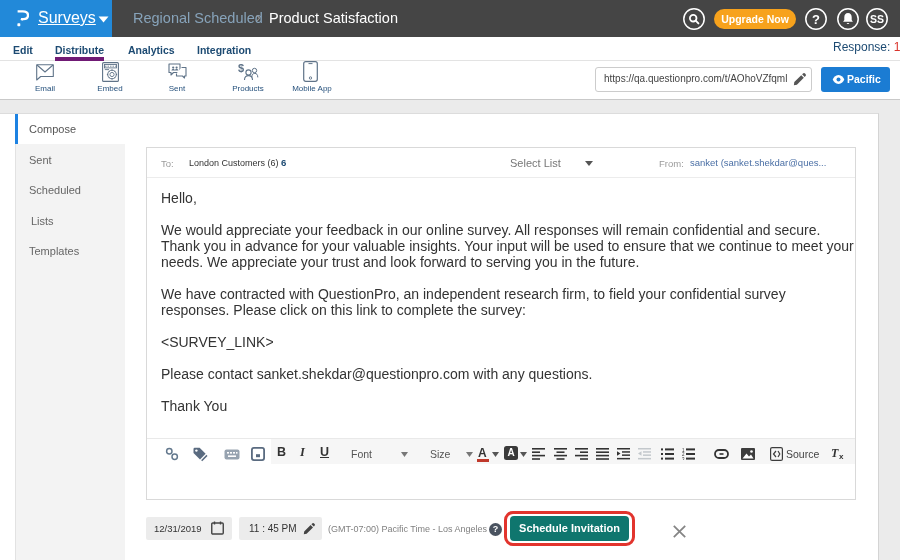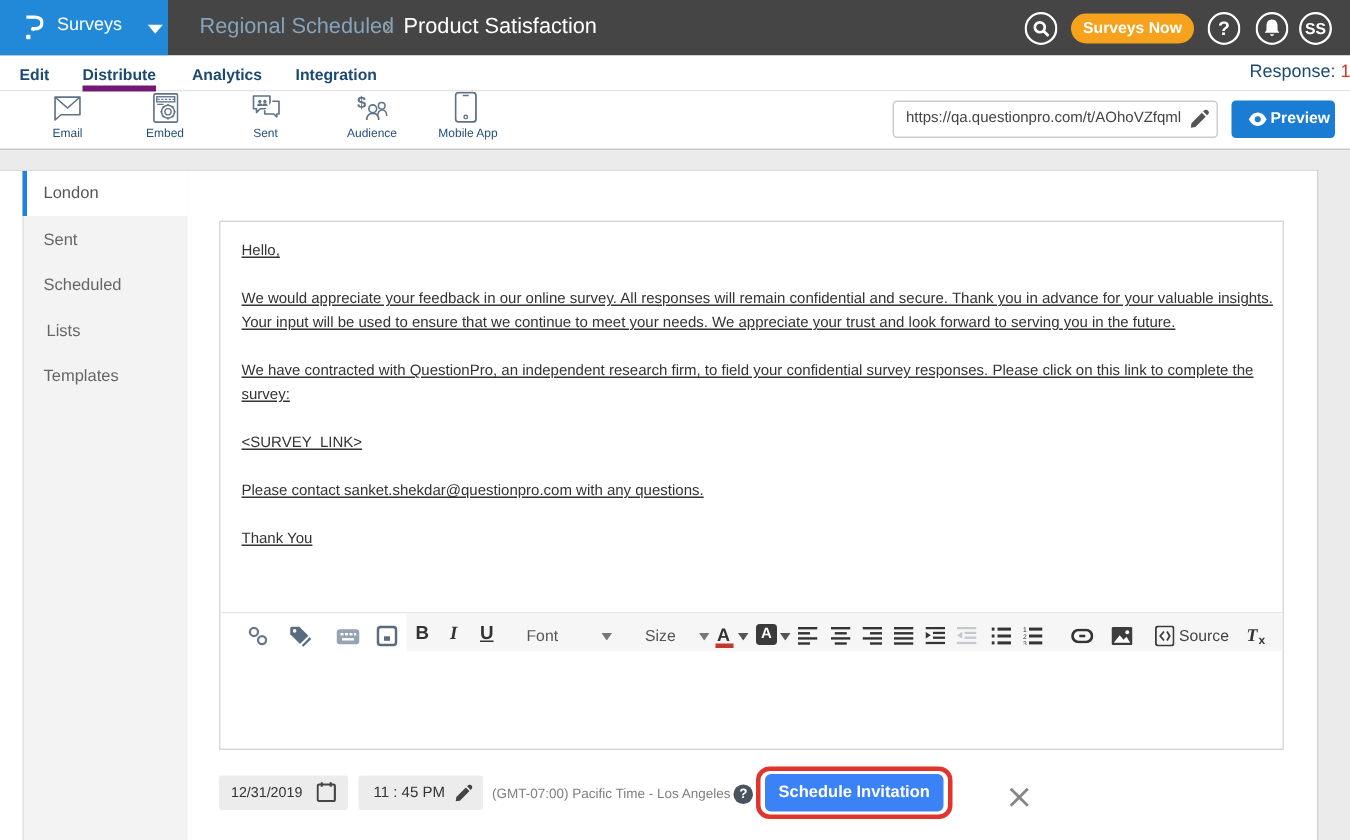--- a/index.html
+++ b/index.html
@@ -23,34 +23,34 @@
 </style>
 </head>
 <body>
 
 <div class="abs top"></div>
 <div class="abs logo"></div>
 <svg class="abs" style="left:17px;top:10px" width="12" height="17" viewBox="0 0 12 17">
   <path d="M0.6 1.4 H5.9 C9.4 1.4 11 3.1 11 5.3 C11 7.7 9.2 9.2 6.4 9.2 L5.0 9.2 L4.6 10.4" fill="none" stroke="#fff" stroke-width="2.3" stroke-linecap="butt"></path>
   <rect x="0.4" y="13.2" width="2.9" height="3.0" rx="0.7" fill="#fff"></rect>
 </svg>
-<div class="abs" style="left:38px;top:9px;color:#fff;font-size:12px;">Surveys</div>
+<div class="abs" style="left:38px;top:9px;color:#fff;font-size:16px;text-decoration:underline;">Surveys</div>
 <svg class="abs" style="left:98px;top:16px" width="11" height="7" viewBox="0 0 11 7">
     <path d="M0.5 0.5 L10.5 0.5 L5.5 6.5 Z" fill="#fff"></path>
   </svg>
 <div class="abs" style="left:133px;top:10px;color:#87a3ba;font-size:14.5px;">Regional Scheduled</div>
 <div class="abs" style="left:256px;top:9px;color:#9a9a9a;font-size:14px;">›</div>
 <div class="abs" style="left:269px;top:10px;color:#fff;font-size:14.5px;">Product Satisfaction</div>
 
 <svg class="abs" style="left:683px;top:8px" width="22" height="22" viewBox="0 0 22 22">
   <circle cx="11" cy="11" r="10.2" fill="none" stroke="#fff" stroke-width="1.5"></circle>
   <circle cx="10.2" cy="10.2" r="3.3" fill="none" stroke="#fff" stroke-width="1.8"></circle>
   <line x1="12.7" y1="12.7" x2="15.4" y2="15.4" stroke="#fff" stroke-width="1.9" stroke-linecap="round"></line>
 </svg>
-<div class="abs" style="left:714px;top:9px;width:82px;height:20px;background:#f7a21c;border-radius:10px;color:#fff;font-size:10.5px;font-weight:bold;text-align:center;line-height:20px;">Surveys Now</div>
+<div class="abs" style="left:714px;top:9px;width:82px;height:20px;background:#f7a21c;border-radius:10px;color:#fff;font-size:10.5px;font-weight:bold;text-align:center;line-height:20px;">Upgrade Now</div>
 <svg class="abs" style="left:805px;top:8px" width="22" height="22" viewBox="0 0 22 22">
   <circle cx="11" cy="11" r="10.2" fill="none" stroke="#fff" stroke-width="1.5"></circle>
   <text x="11" y="15.5" font-size="13" font-weight="bold" fill="#fff" text-anchor="middle" font-family="Liberation Sans">?</text>
 </svg>
 <svg class="abs" style="left:837px;top:8px" width="22" height="22" viewBox="0 0 22 22">
   <circle cx="11" cy="11" r="10.2" fill="none" stroke="#fff" stroke-width="1.5"></circle>
   <path d="M11 5 C8.6 5 7.3 6.9 7.3 9.3 L7.3 12.1 L6.1 13.8 L15.9 13.8 L14.7 12.1 L14.7 9.3 C14.7 6.9 13.4 5 11 5 Z" fill="#fff"></path>
   <path d="M9.6 14.9 A1.45 1.45 0 0 0 12.4 14.9 Z" fill="#fff"></path>
 </svg>
 <svg class="abs" style="left:866px;top:8px" width="22" height="22" viewBox="0 0 22 22">
@@ -103,52 +103,62 @@
 </svg>
 <div class="abs ilabel" style="left:157px;width:40px;">Sent</div>
 
 <svg class="abs" style="left:237px;top:62px" width="23" height="20" viewBox="0 0 23 20">
   <text x="1" y="10" font-size="11" font-weight="bold" fill="#5f7388" font-family="Liberation Sans">$</text>
   <circle cx="11.5" cy="10.5" r="2.6" fill="none" stroke="#5f7388" stroke-width="1.1"></circle>
   <path d="M7.5 18 C7.5 14.8 9.2 13.6 11.5 13.6 C13.8 13.6 15.5 14.8 15.5 18" fill="none" stroke="#5f7388" stroke-width="1.1"></path>
   <circle cx="17.5" cy="8.5" r="2.2" fill="none" stroke="#5f7388" stroke-width="1"></circle>
   <path d="M14.8 15 C15 12.4 16 11.4 17.8 11.4 C19.6 11.4 20.8 12.6 20.8 15.4" fill="none" stroke="#5f7388" stroke-width="1"></path>
 </svg>
-<div class="abs ilabel" style="left:228px;width:40px;">Audience</div>
+<div class="abs ilabel" style="left:228px;width:40px;">Products</div>
 
 <svg class="abs" style="left:303px;top:61px" width="15" height="21" viewBox="0 0 15 21">
   <rect x="0.7" y="0.7" width="13.6" height="19.6" rx="2" fill="none" stroke="#5f7388" stroke-width="1.2"></rect>
   <line x1="5.5" y1="2.6" x2="9.5" y2="2.6" stroke="#5f7388" stroke-width="1"></line>
   <circle cx="7.5" cy="17" r="1.2" fill="none" stroke="#5f7388" stroke-width="0.9"></circle>
 </svg>
 <div class="abs ilabel" style="left:291px;width:42px;">Mobile App</div>
 
 <div class="abs" style="left:595px;top:67px;width:217px;height:25px;border:1px solid #ccc;border-radius:3px;background:#fff;"></div>
 <div class="abs" style="left:604px;top:73px;font-size:10px;color:#444;">https://qa.questionpro.com/t/AOhoVZfqml</div>
 <svg class="abs" style="left:793px;top:73px" width="13" height="13" viewBox="0 0 15 15">
     <path d="M1.5 10.5 L9.5 2.5 L12.5 5.5 L4.5 13.5 L1 14 Z M10.5 1.5 L13.5 4.5 L14.2 3.8 A1.6 1.6 0 0 0 11.2 0.8 Z" fill="#555"></path>
   </svg>
 <div class="abs" style="left:821px;top:67px;width:69px;height:25px;background:#1b7cd3;border-radius:3px;"></div>
 <svg class="abs" style="left:832px;top:74px" width="13" height="11" viewBox="0 0 13 11">
   <path d="M6.5 1 C3.5 1 1.5 3.5 0.7 5.5 C1.5 7.5 3.5 10 6.5 10 C9.5 10 11.5 7.5 12.3 5.5 C11.5 3.5 9.5 1 6.5 1 Z" fill="#fff"></path>
   <circle cx="6.5" cy="5.5" r="2" fill="#1b7cd3"></circle>
 </svg>
-<div class="abs" style="left:847px;top:73px;color:#fff;font-size:10.5px;font-weight:bold;">Preview</div>
+<div class="abs" style="left:847px;top:73px;color:#fff;font-size:10.5px;font-weight:bold;">Pacific</div>
 
 <div class="abs content"></div>
 <div class="abs panel">
   <div class="abs side"></div>
   <div class="abs" style="left:15px;top:0px;width:110px;height:30px;background:#fff;border-left:3px solid #1d82e2;"></div>
-  <div class="abs sitem" style="top:0px;color:#555;">London</div>
+  <div class="abs sitem" style="top:0px;color:#555;">Compose</div>
   <div class="abs sitem" style="top:31px;">Sent</div>
   <div class="abs sitem" style="top:61px;">Scheduled</div>
   <div class="abs sitem" style="top:92px;padding-left:16px;">Lists</div>
   <div class="abs sitem" style="top:122px;">Templates</div>
   <div class="abs card">
-    <div style="height:260px;padding:12px 0 0 14px;width:708px;font-size:10px;line-height:16px;color:#333;white-space:normal;text-decoration:underline;">
+    <div style="height:30px;border-bottom:1px solid #ececec;position:relative;">
+      <span class="abs lbl" style="left:14px;top:10px;">To:</span>
+      <span class="abs" style="left:42px;top:9px;font-size:9px;color:#333;">London Customers (6) <b class="navy" style="font-size:9.6px;">6</b></span>
+      <span class="abs" style="left:363px;top:9px;font-size:11px;color:#777;">Select List</span>
+      <svg class="abs" style="left:438px;top:13px" width="8" height="5" viewBox="0 0 8 5">
+          <path d="M0 0 L8 0 L4 5 Z" fill="#555"></path>
+        </svg>
+      <span class="abs lbl" style="left:512px;top:10px;">From:</span>
+      <span class="abs" style="left:543px;top:9px;font-size:9.5px;color:#4a6fa5;">sanket (sanket.shekdar@ques...</span>
+    </div>
+    <div style="height:260px;padding:12px 0 0 14px;width:708px;font-size:14px;line-height:16px;color:#333;white-space:normal;">
       <p style="margin:0 0 16px;">Hello,</p>
       <p style="margin:0 0 16px;">We would appreciate your feedback in our online survey. All responses will remain confidential and secure. Thank you in advance for your valuable insights. Your input will be used to ensure that we continue to meet your needs. We appreciate your trust and look forward to serving you in the future.</p>
       <p style="margin:0 0 16px;">We have contracted with QuestionPro, an independent research firm, to field your confidential survey responses. Please click on this link to complete the survey:</p>
       <p style="margin:0 0 16px;">&lt;SURVEY_LINK&gt;</p>
       <p style="margin:0 0 16px;">Please contact sanket.shekdar@questionpro.com with any questions.</p>
       <p style="margin:0;">Thank You</p>
     </div>
     <div id="edbar" style="height:25px;border-top:1px solid #e9e9e9;position:relative;">
       <div class="ic" style="left:124px;top:0;width:584px;height:25px;background:#f6f6f6;"></div>
       <svg class="ic" style="left:18px;top:8px" width="14" height="14" viewBox="0 0 14 14">
@@ -293,18 +303,18 @@
     <line x1="9.5" y1="0.5" x2="9.5" y2="3.5" stroke="#444" stroke-width="1.4"></line>
   </svg>
   <div class="abs" style="left:239px;top:403px;width:83px;height:23px;background:#ececec;border-radius:2px;"></div>
   <div class="abs" style="left:249px;top:409px;font-size:10px;color:#333;">11 : 45 PM</div>
   <svg class="abs" style="left:303px;top:409px" width="12" height="12" viewBox="0 0 15 15">
       <path d="M1.5 10.5 L9.5 2.5 L12.5 5.5 L4.5 13.5 L1 14 Z M10.5 1.5 L13.5 4.5 L14.2 3.8 A1.6 1.6 0 0 0 11.2 0.8 Z" fill="#444"></path>
     </svg>
   <div class="abs" style="left:328px;top:410px;font-size:9px;color:#808080;">(GMT-07:00) Pacific Time - Los Angeles</div>
   <div class="abs" style="left:489px;top:409px;width:13px;height:13px;border-radius:50%;background:#4a5360;color:#fff;font-size:9px;font-weight:bold;text-align:center;line-height:13px;">?</div>
   <div class="abs" style="left:504px;top:397px;width:131px;height:35px;border:3px solid #e2342d;border-radius:9px;"></div>
-  <div class="abs" style="left:510px;top:402px;width:119px;height:25px;background:#3b82f6;border-radius:4px;color:#fff;font-size:11px;font-weight:bold;text-align:center;line-height:25px;">Schedule Invitation</div>
+  <div class="abs" style="left:510px;top:402px;width:119px;height:25px;background:#0f766e;border-radius:4px;color:#fff;font-size:11px;font-weight:bold;text-align:center;line-height:25px;">Schedule Invitation</div>
   <svg class="abs" style="left:672px;top:410px" width="15" height="15" viewBox="0 0 15 15">
     <line x1="1.8" y1="1.8" x2="13.2" y2="13.2" stroke="#858585" stroke-width="1.8"></line>
     <line x1="13.2" y1="1.8" x2="1.8" y2="13.2" stroke="#858585" stroke-width="1.8"></line>
   </svg>
 </div>
 
 </body></html>

